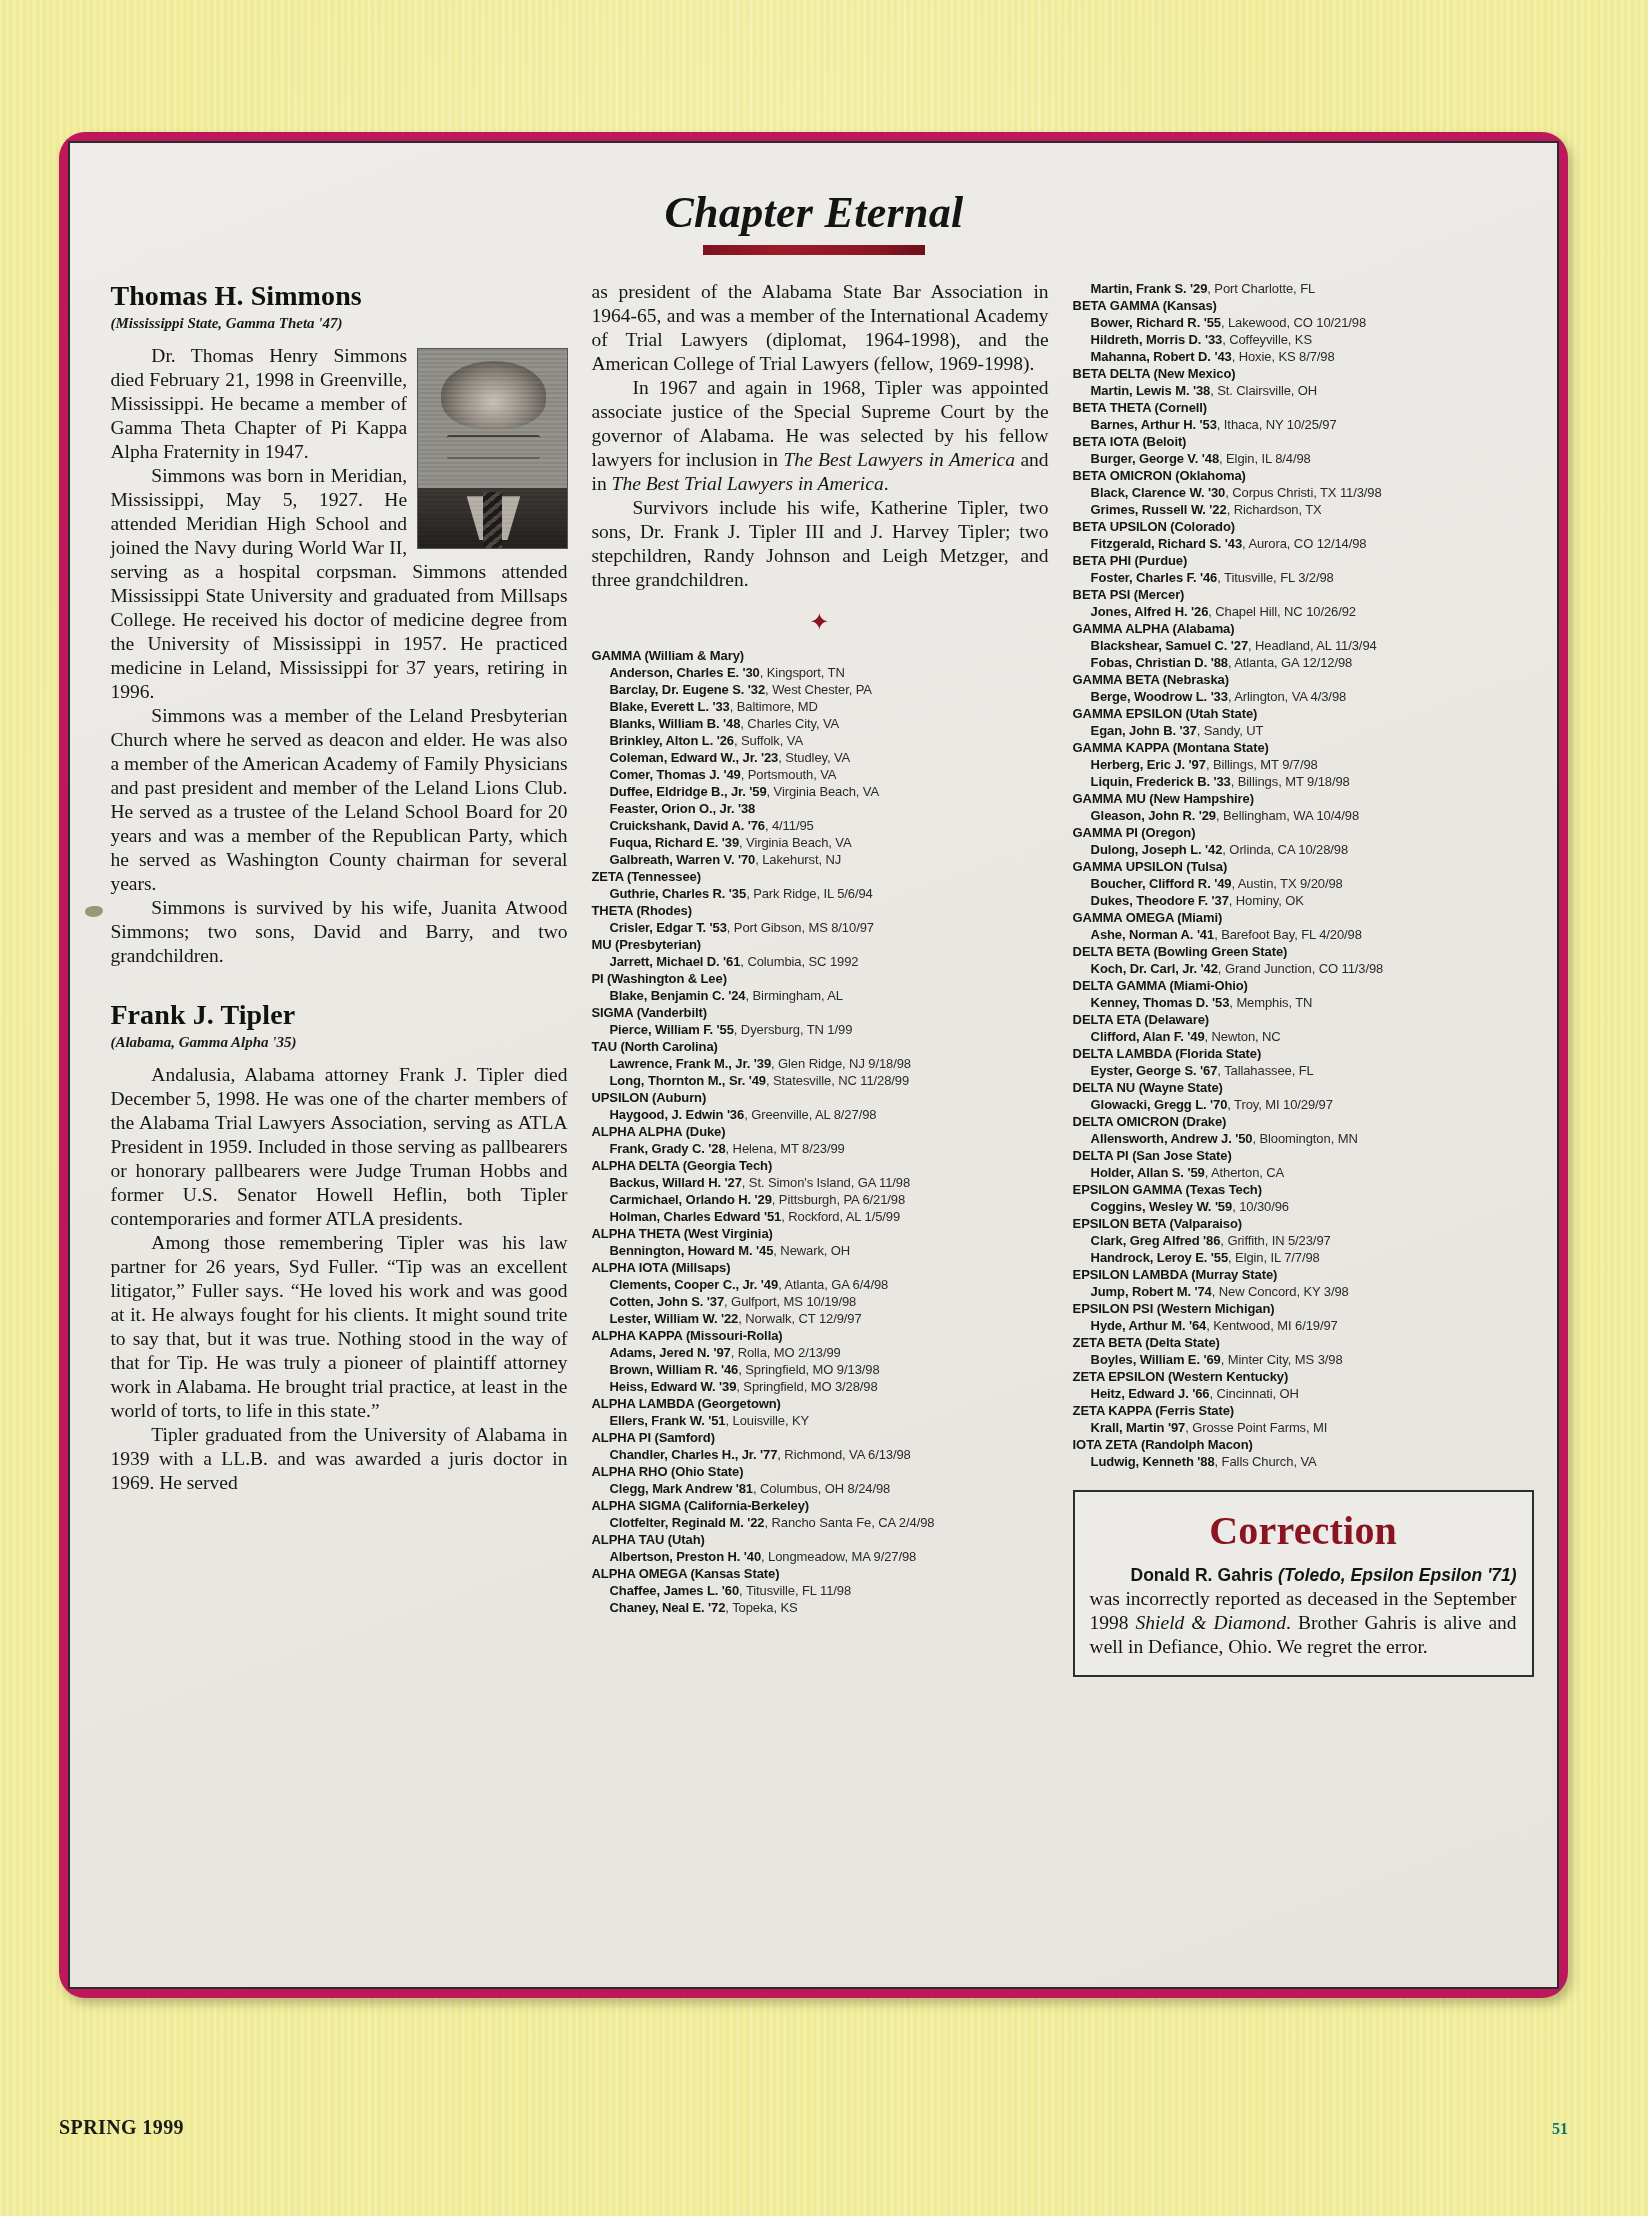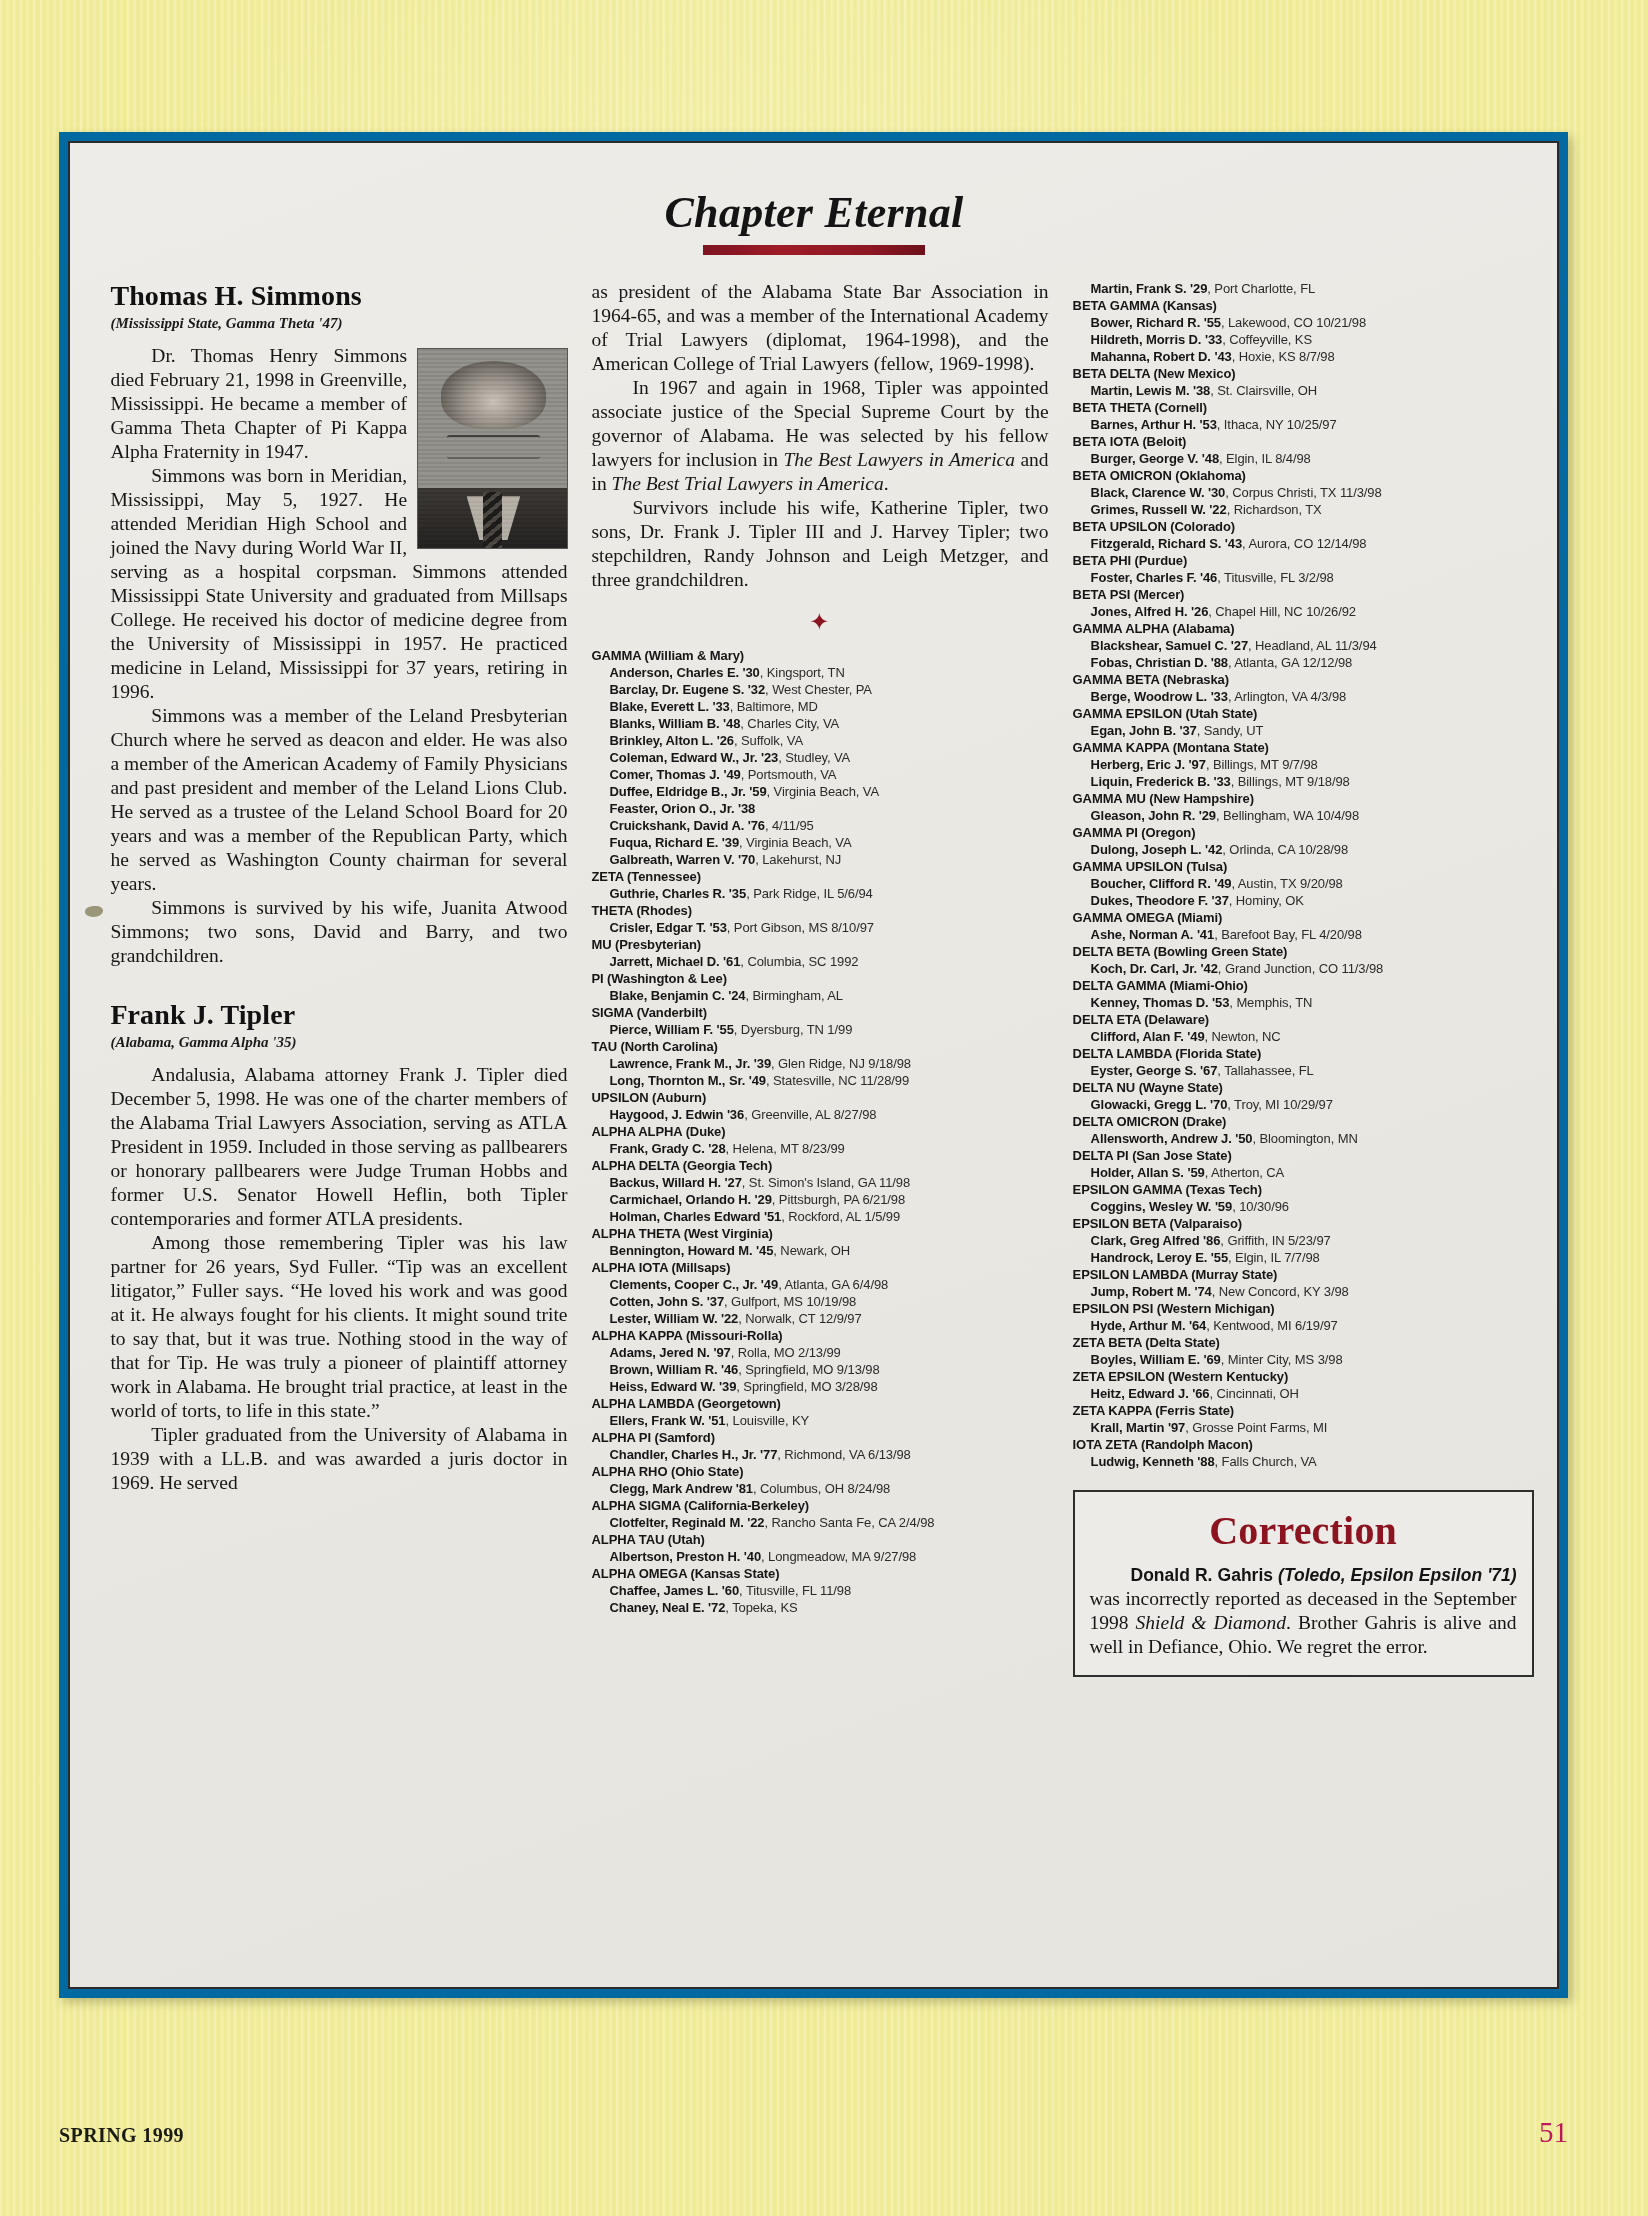--- a/index.html
+++ b/index.html
@@ -25,22 +25,23 @@
     position:absolute;inset:0;
     background:radial-gradient(ellipse at 45% 40%, rgba(255,255,255,0.35), rgba(226,220,120,0.0) 60%);
     pointer-events:none;
   }
 
   
   .page{
     position:absolute;
     left:59px; top:132px;
     width:1509px; height:1866px;
-    background:#0369a1;
+    background:#be185d;
     box-shadow:4px 5.4px 9.4px rgba(90,85,40,.35);
+    border-radius:26px;
   }
   .page-inner{
     position:absolute;
     left:9.4px;top:9.4px;right:9.4px;bottom:9.4px;
     border:2px solid #2b2b2b;
     background:linear-gradient(160deg,#eeece8 0%,#e9e7e2 55%,#e6e4df 100%);
   }
   .page-content{
     position:absolute;
     left:24px;top:16px;right:23px;bottom:13.4px;
@@ -203,21 +204,21 @@
     position:absolute;
     left:59px;right:81px;
     top:2116px;
     display:flex;justify-content:space-between;align-items:baseline;
   }
   .footer .issue{
     font-size:20px;font-weight:bold;color:#1b1b16;letter-spacing:0.4px;
     font-family:"Liberation Serif", serif;
   }
   .footer .pageno{
-    font-size:29px;font-weight:normal;color:#be185d;
+    font-size:16px;font-weight:bold;color:#0f766e;
     font-family:"Liberation Serif", serif;
   }
 
   
   .blemish{
     position:absolute;left:15px;top:763px;width:17.5px;height:10.7px;
     background:#6e6a3e;border-radius:50% 40% 55% 45%;opacity:.65;
   }
   .italic{font-style:italic;}
 </style>

